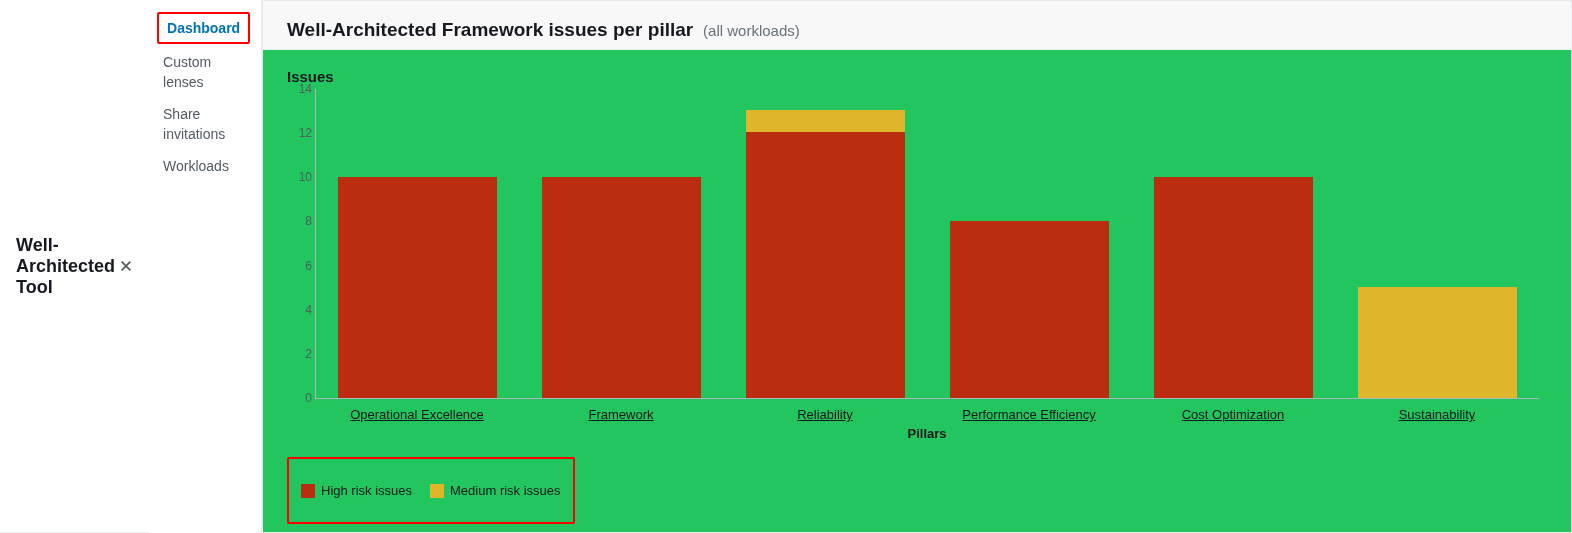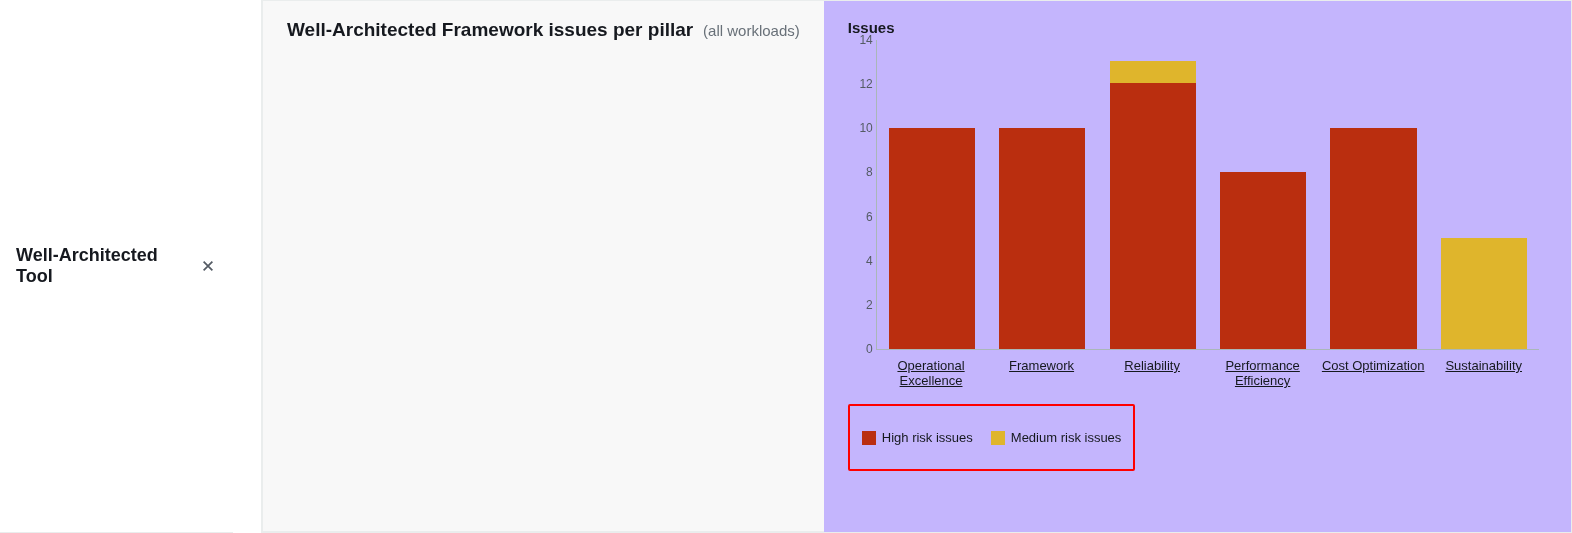--- a/index.html
+++ b/index.html
@@ -63,24 +63,24 @@
 
   
   .main {
     flex: 1 1 auto;
     background: #f2f3f3;
     padding: 0;
     overflow: hidden;
   }
   .panel {
     margin: 0;
-    background: #c4b5fd;
+    background: #22c55e;
     border: 1px solid #eaeded;
     height: 100%;
-    display: flex; flex-direction: row;
+    display: flex; flex-direction: column;
   }
   .panel-header {
     padding: 18px 24px 8px 24px;
     border-bottom: none;
     background: #f8f8f8;
     border-bottom: 1px solid #eaeded;
   }
   .panel-title { font-size: 19px; font-weight: 700; display: inline; }
   .panel-subtitle { font-size: 15px; color: #687078; margin-left: 6px; font-weight: 400; }
 
@@ -154,20 +154,28 @@
   <aside class="sidebar">
     <div class="sidebar-header">
       <span class="sidebar-title">Well-Architected Tool</span>
       <span class="close-icon">
         <svg viewBox="0 0 16 16" fill="none">
             <path d="M3 3 L13 13 M13 3 L3 13"></path>
           </svg>
       </span>
     </div>
 
+    <nav class="nav-group">
+      <div class="highlight-box-red">
+        <a class="nav-item active">Dashboard</a>
+      </div>
+      <a class="nav-item">Custom lenses</a>
+      <a class="nav-item">Share invitations</a>
+      <a class="nav-item">Workloads</a>
+    </nav>
 
     <div class="nav-divider"></div>
 
   </aside>
 
   <main class="main">
     <section class="panel">
       <header class="panel-header">
         <span class="panel-title">Well-Architected Framework issues per pillar</span>
         <span class="panel-subtitle">(all workloads)</span>
@@ -224,20 +232,21 @@
               </div>
           </div>
           <div class="x-labels" id="xlabels">
               <div class="x-label">Operational Excellence</div>
               <div class="x-label">Framework</div>
               <div class="x-label">Reliability</div>
               <div class="x-label">Performance Efficiency</div>
               <div class="x-label">Cost Optimization</div>
               <div class="x-label">Sustainability</div>
             </div>
+          <div class="x-axis-title">Pillars</div>
         </div>
 
         <div class="legend-wrap">
           <div class="legend-box">
             <span class="legend-item">
               <span class="swatch seg-high"></span>
               <span>High risk issues</span>
             </span>
             <span class="legend-item">
               <span class="swatch seg-med"></span>

